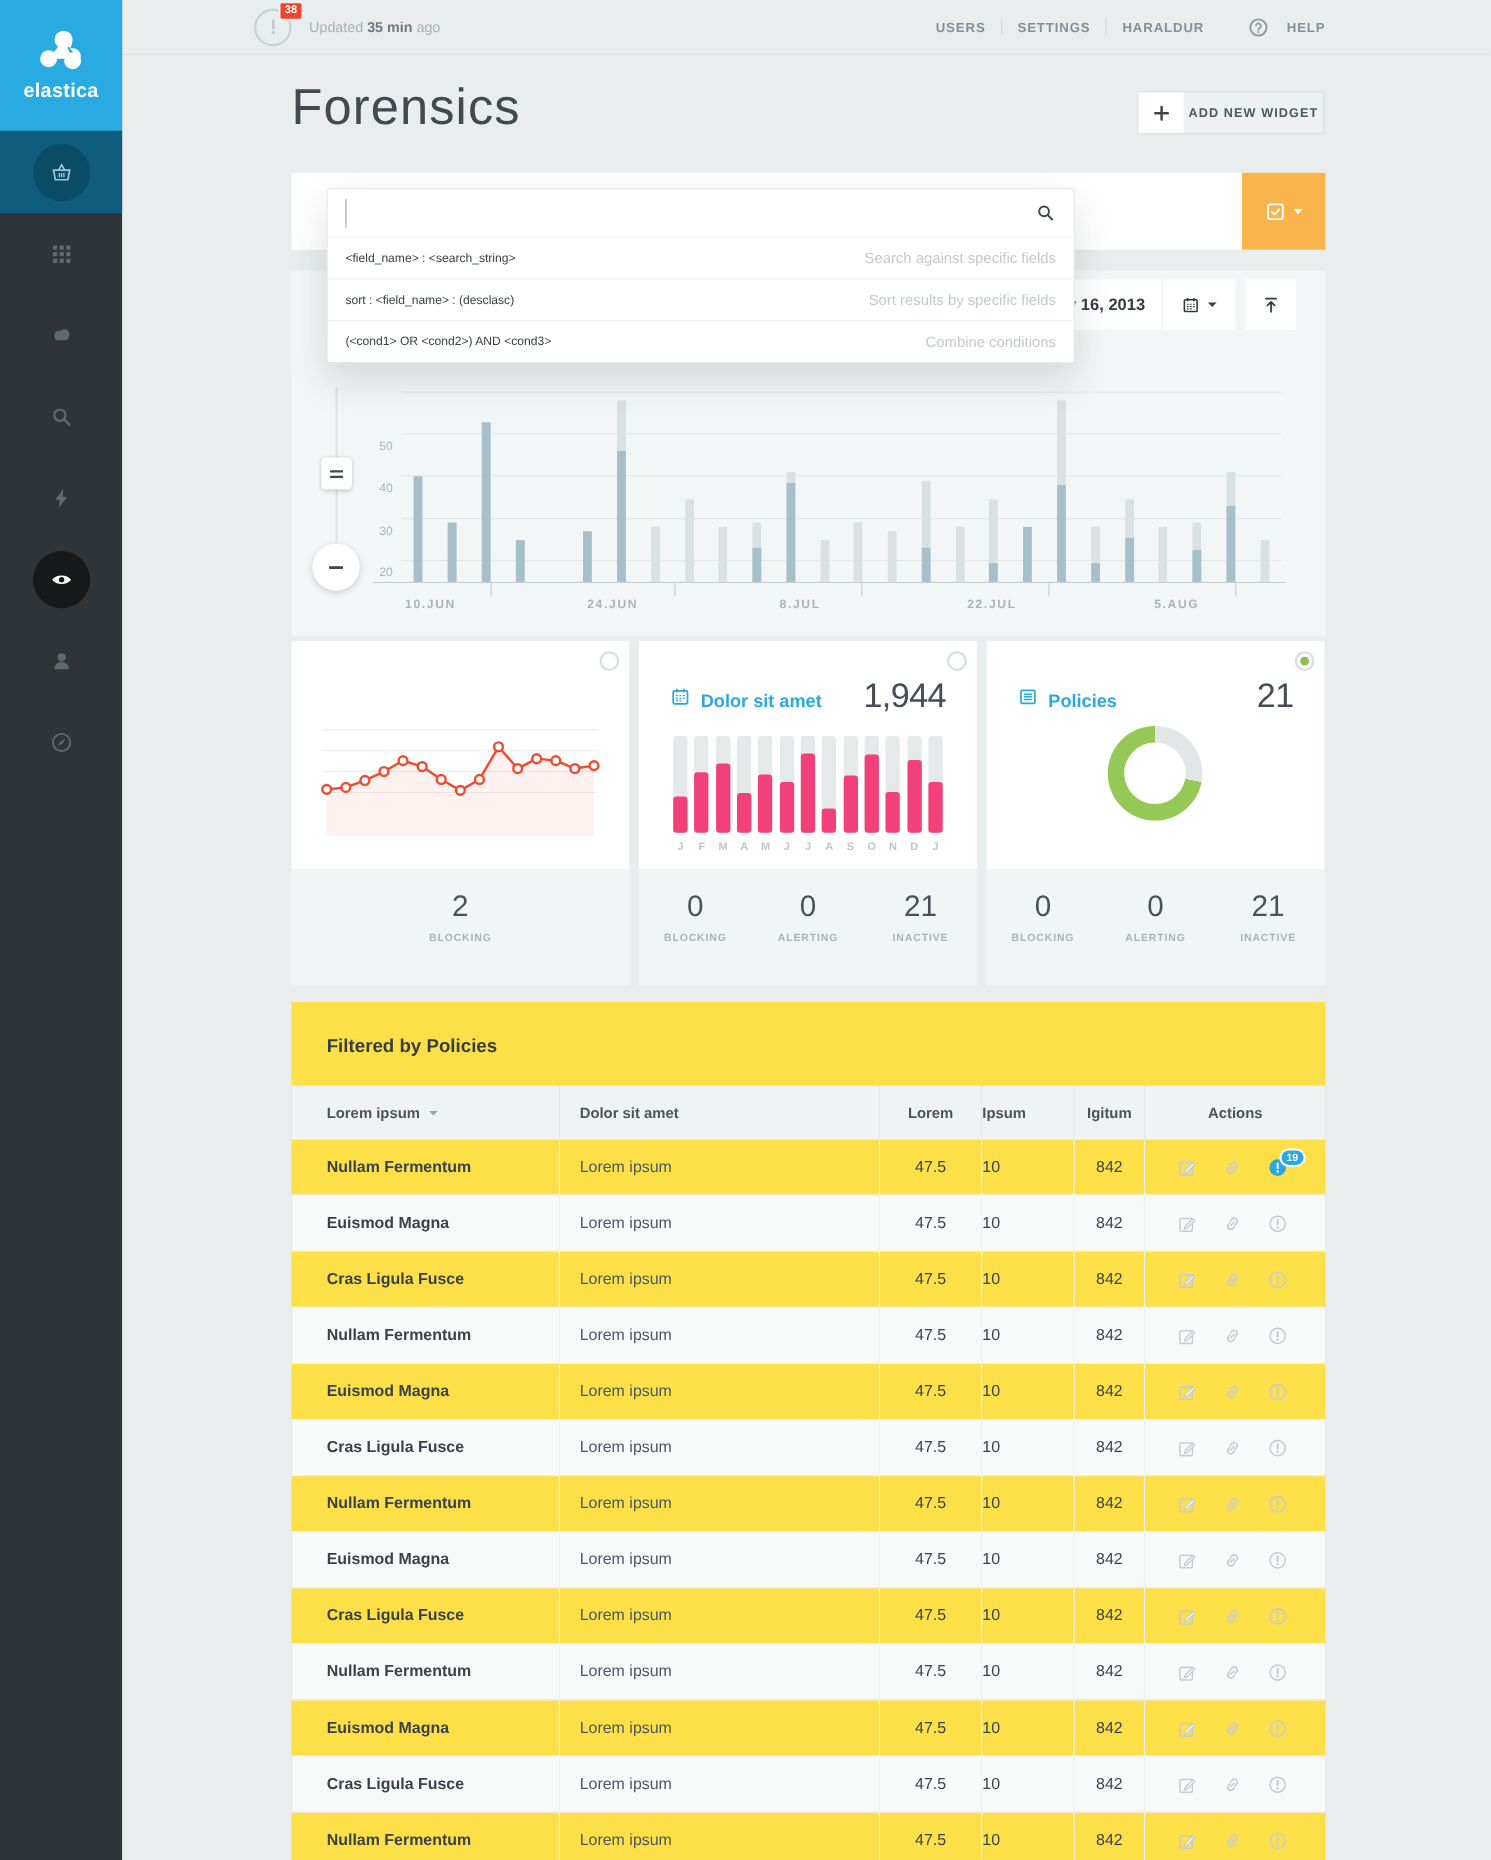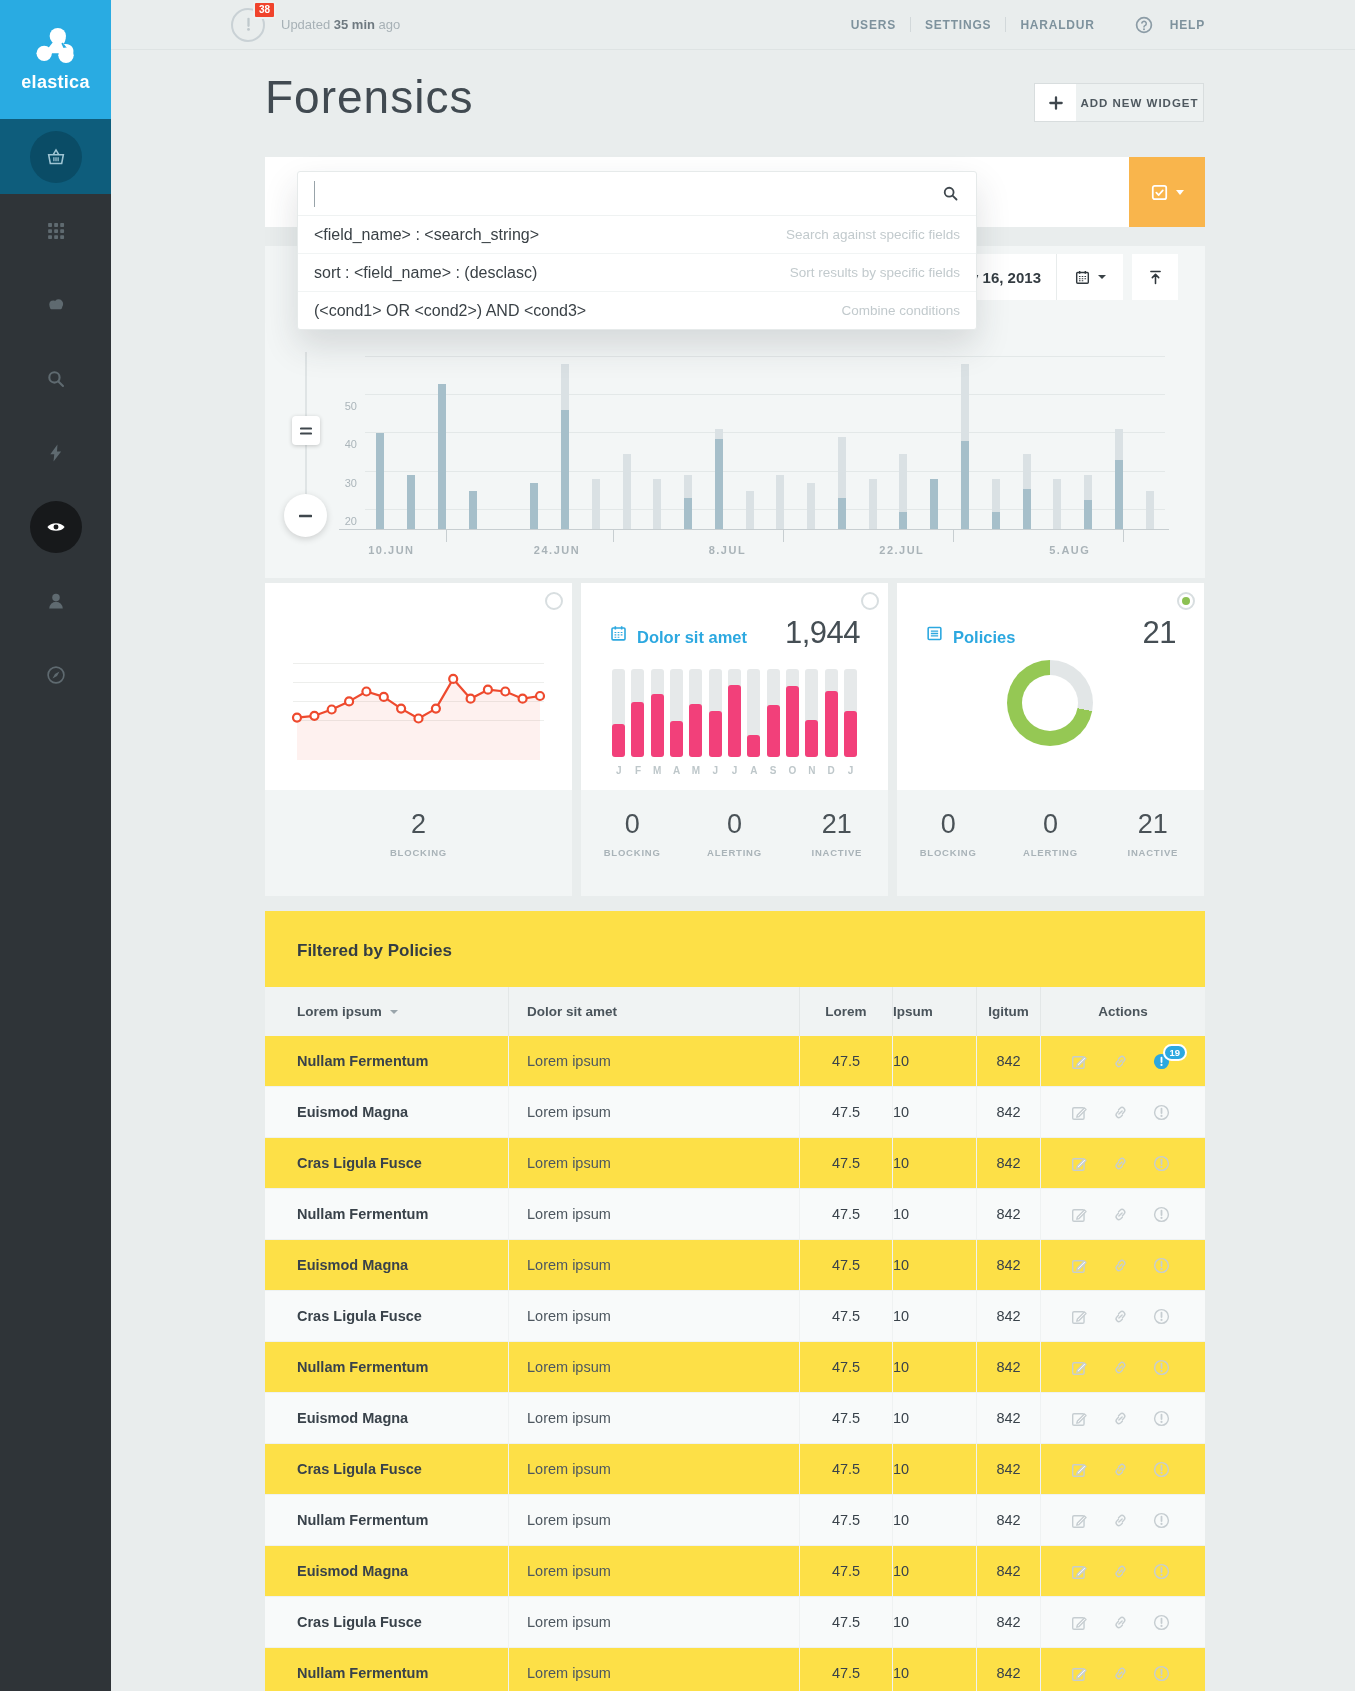--- a/index.html
+++ b/index.html
@@ -48,21 +48,21 @@
   .orange-btn .ic{width:19px;height:19px}
   .caret{width:0;height:0;border-left:4.5px solid transparent;border-right:4.5px solid transparent;border-top:5px solid currentColor}
   .search-pop{position:absolute;left:297px;top:171px;width:680px;background:#fff;z-index:30;
               border:1px solid #E6EAEA;border-radius:3px;box-shadow:0 16px 34px rgba(40,50,56,.15);box-sizing:border-box}
   .search-line{height:43px;display:flex;align-items:center;padding:0 16px;border-bottom:1px solid #EFF2F2}
   .search-field{flex:1;border:0;outline:none;font-size:15px;color:#3A4146;font-family:inherit;background:transparent;
                 border-left:1px solid #98A3A9;height:24px;padding-left:2px}
   .magnifier{width:19px;height:19px;color:#3F474D;cursor:pointer}
   .hint-row{height:37px;display:flex;align-items:center;padding:0 16px;border-top:1px solid #F1F4F4;cursor:pointer}
   .hint-row:first-of-type{border-top:0}
-  .hint-label{font-size:16px;color:#3A4146}
+  .hint-label{font-size:11px;color:#3A4146}
   .hint-desc{margin-left:auto;font-size:13.5px;color:#C2CACD}
   
   .chart-panel{position:absolute;left:265px;top:246px;width:940px;height:332px;background:#F3F6F6}
   .date-strip{position:absolute;left:546px;top:8px;width:312px;height:46px;background:#fff;display:flex;align-items:center;cursor:pointer}
   .date-text{flex:1;text-align:right;padding-right:15px;font-size:15px;font-weight:600;color:#343C42}
   .strip-div{width:1px;height:46px;background:#E8ECEC}
   .cal-btn{width:66px;display:flex;align-items:center;justify-content:center;gap:7px;color:#30383D}
   .cal-btn .ic{width:17px;height:17px}
   .cal-btn .caret{border-left-width:4px;border-right-width:4px;border-top-width:4.5px;color:#3A4247}
   .upload-btn{position:absolute;left:867px;top:8px;width:46px;height:46px;background:#fff;display:flex;

